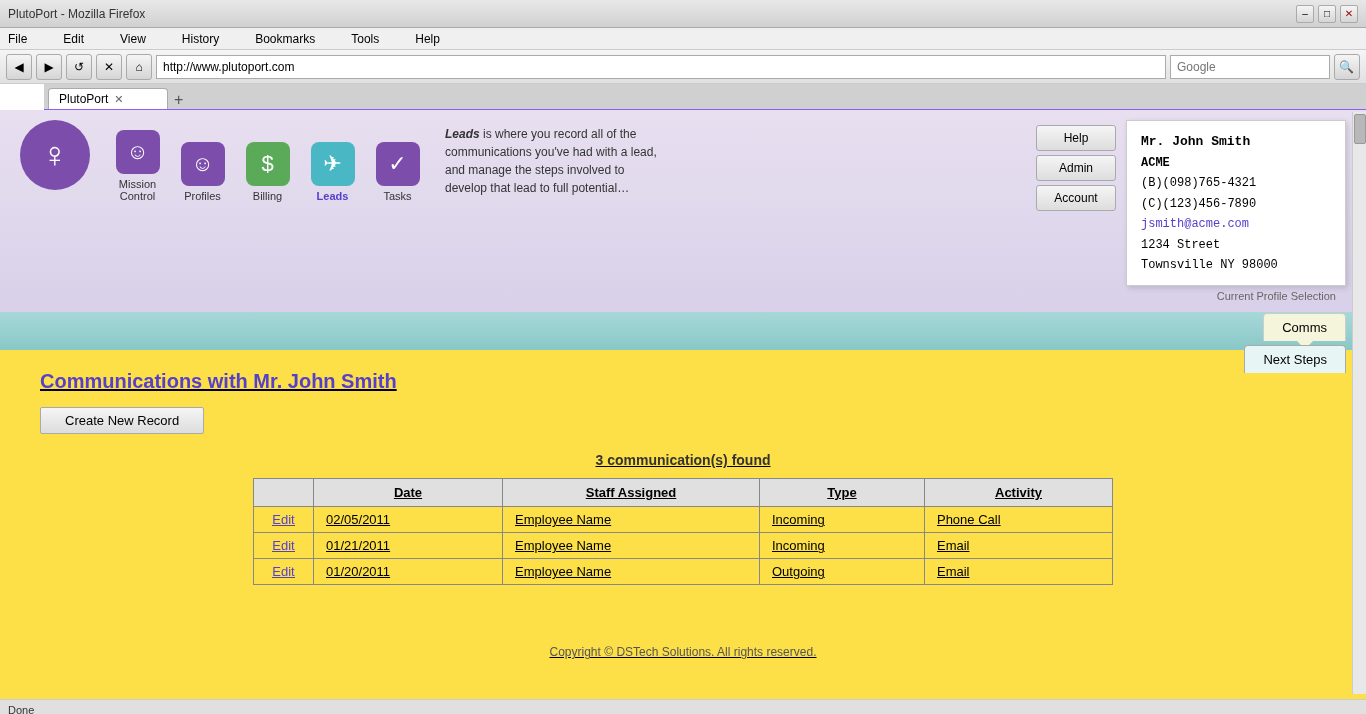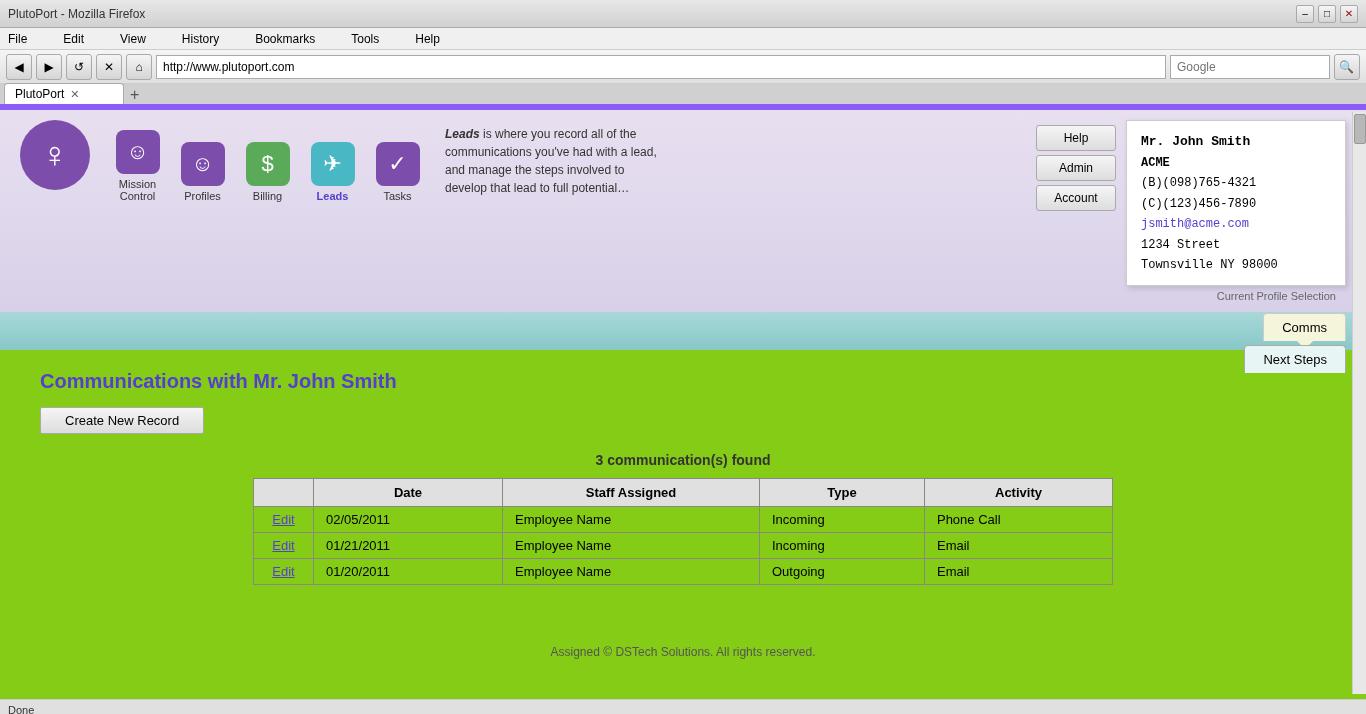--- a/index.html
+++ b/index.html
@@ -75,21 +75,22 @@
       font-size: 12px;
       background: #fff;
     }
 
     .browser-tabs {
       background: #d0d0d0;
       height: 26px;
       display: flex;
       align-items: flex-end;
       padding: 0 4px;
-      border-bottom: 6px solid #8b5cf6;
+      border-bottom: 1px solid #8b5cf6;
+      margin-left: 44px;
     }
     .tab {
       background: #f0f0f0;
       border: 1px solid #aaa;
       border-bottom: none;
       padding: 3px 10px;
       font-size: 12px;
       cursor: pointer;
       display: flex; align-items: center; gap: 6px;
       border-radius: 4px 4px 0 0;
@@ -236,21 +237,22 @@
       left: 50%;
       transform: translateX(-50%);
       border-left: 8px solid transparent;
       border-right: 8px solid transparent;
       border-top: 8px solid #f5f5dc;
     }
 
     
     .main-content {
       padding: 20px 40px;
-      background: #84cc16;
+      background: #fde047;
+      text-decoration: underline;
     }
     .page-heading {
       font-size: 20px;
       color: #5540cc;
       font-weight: bold;
       margin-bottom: 14px;
     }
     .create-btn {
       padding: 5px 24px;
       border: 1px solid #aaa;
@@ -477,21 +479,21 @@
         <a class="edit-link">Edit</a>
       </td>
       <td>01/20/2011</td>
       <td>Employee Name</td>
       <td>Outgoing</td>
       <td>Email</td>
     </tr>
         </tbody>
     </table>
 
-    <div class="footer-text">Assigned © DSTech Solutions. All rights reserved.</div>
+    <div class="footer-text">Copyright © DSTech Solutions. All rights reserved.</div>
   </div>
 </div>
 
 <div class="statusbar">
   <span>Done</span>
 </div>
 
 <div class="scrollbar-right">
   <div class="scrollbar-thumb"></div>
 </div>

